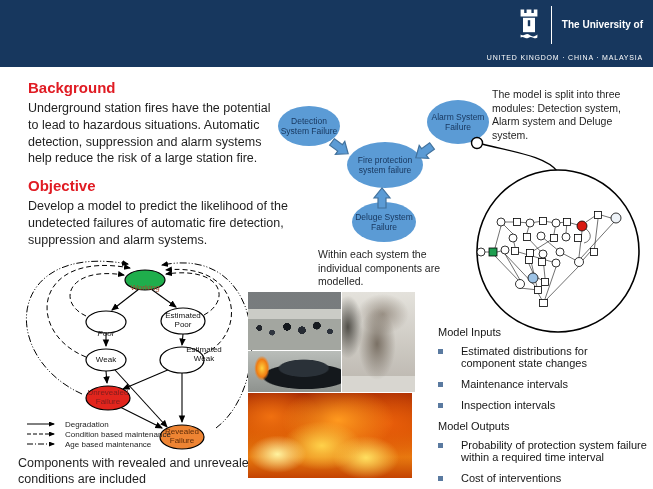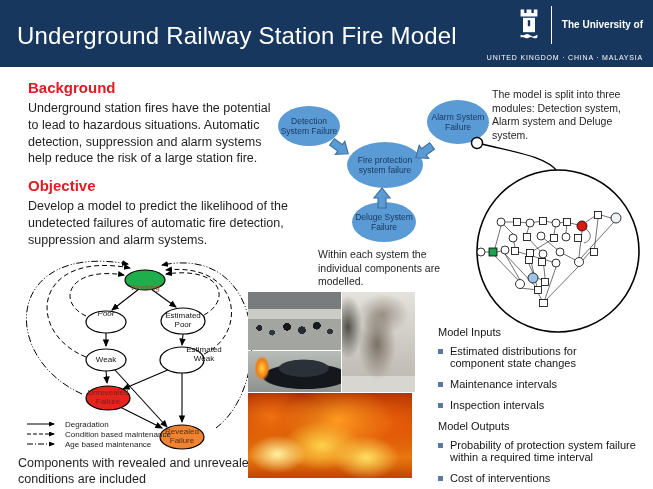--- a/index.html
+++ b/index.html
@@ -58,32 +58,31 @@
       radial-gradient(ellipse 40px 26px at 18% 72%,#fff3a0,rgba(255,220,60,0) 72%),
       radial-gradient(ellipse 55px 34px at 45% 62%,#ffd24a,rgba(255,170,0,0) 72%),
       radial-gradient(ellipse 46px 30px at 72% 76%,#ffdf60,rgba(255,170,0,0) 72%),
       radial-gradient(ellipse 72px 44px at 55% 32%,#ff9a1f,rgba(235,95,0,0) 78%),
       radial-gradient(ellipse 64px 40px at 14% 28%,#f07010,rgba(205,65,0,0) 78%),
       radial-gradient(ellipse 84px 52px at 86% 36%,#e85d0a,rgba(195,55,0,0) 78%),
       linear-gradient(180deg,#a32803,#d35400 45%,#e87c10 75%,#c44302);}
   
   .io{position:absolute;left:438px;top:326px;width:212px;font-size:11px;color:#161616;}
   .io .hd{margin:0 0 7px 0;}
-  .io .item{display:flex;gap:7px;margin:0 0 9px 0;}
+  .io .item{display:flex;gap:18px;margin:0 0 9px 0;}
   .io .sq{flex:0 0 auto;width:5px;height:5px;background:#5a7aa0;margin-top:4px;}
   .w185{width:182px;} .w205{width:205px;}
   .cap{position:absolute;font-size:12.5px;line-height:1.3;color:#1f1f1f;}
 </style>
 </head>
 <body>
 
 <div class="stage">
 
   <div class="header">
-    <div class="title">Underground Railway Station Fire Model</div>
     <div class="logo">
       <svg width="24" height="34" viewBox="0 0 20 28">
         <path fill="#fff" d="M3 1h3v3h2V1h4v3h2V1h3v6H3z"></path>
         <rect fill="#fff" x="5" y="8" width="10" height="12"></rect>
         <rect fill="#17375e" x="9" y="10" width="2" height="5"></rect>
         <path fill="#fff" d="M3 22c2 2 5-2 7 0s5 2 7 0v2.5c-2 2-5-2-7 0s-5-2-7 0z"></path>
       </svg>
       <div class="sep"></div>
       <div class="wordmark">
         <div class="l1">The University of</div>
@@ -225,21 +224,21 @@
         <ellipse cx="127" cy="22" rx="20" ry="10" fill="#1fae4c"></ellipse>
         <ellipse cx="88" cy="64" rx="20" ry="11" fill="#fff"></ellipse>
         <ellipse cx="165" cy="63" rx="22" ry="13" fill="#fff"></ellipse>
         <ellipse cx="88" cy="102" rx="20" ry="11" fill="#fff"></ellipse>
         <ellipse cx="164" cy="102" rx="22" ry="13" fill="#fff"></ellipse>
         <ellipse cx="90" cy="140" rx="22" ry="12" fill="#e2251d"></ellipse>
         <ellipse cx="164" cy="179" rx="22" ry="12" fill="#ee8433"></ellipse>
       </g>
     </svg>
     <div class="state-label" style="left:103px;top:14px;width:48px;height:32px;color:#a04a2e;">Working</div>
-    <div class="state-label" style="left:64px;top:48px;width:48px;height:16px;font-style:italic;">Poor</div>
+    <div class="state-label" style="left:64px;top:68px;width:48px;height:16px;font-style:italic;">Poor</div>
     <div class="state-label" style="left:141px;top:50px;width:48px;height:26px;">Estimated Poor</div>
     <div class="state-label" style="left:64px;top:94px;width:48px;height:16px;">Weak</div>
     <div class="state-label" style="left:140px;top:89px;width:48px;height:16px;margin-left:22px;">Estimated Weak</div>
     <div class="state-label" style="left:66px;top:127px;width:48px;height:26px;color:#7f1d1d;">Unrevealed Failure</div>
     <div class="state-label" style="left:140px;top:166px;width:48px;height:26px;color:#5f2c08;">Revealed Failure</div>
   </div>
 
   <div class="legend">
     <div class="row">
       <svg width="34" height="8">

